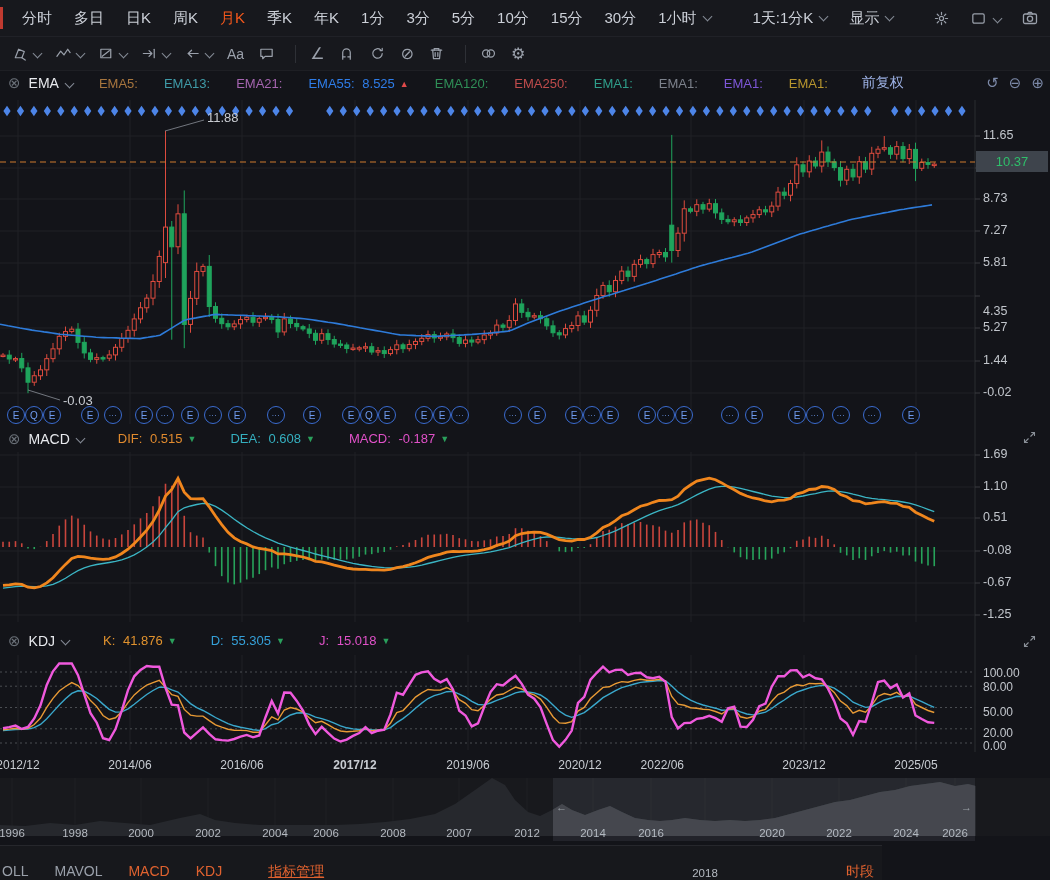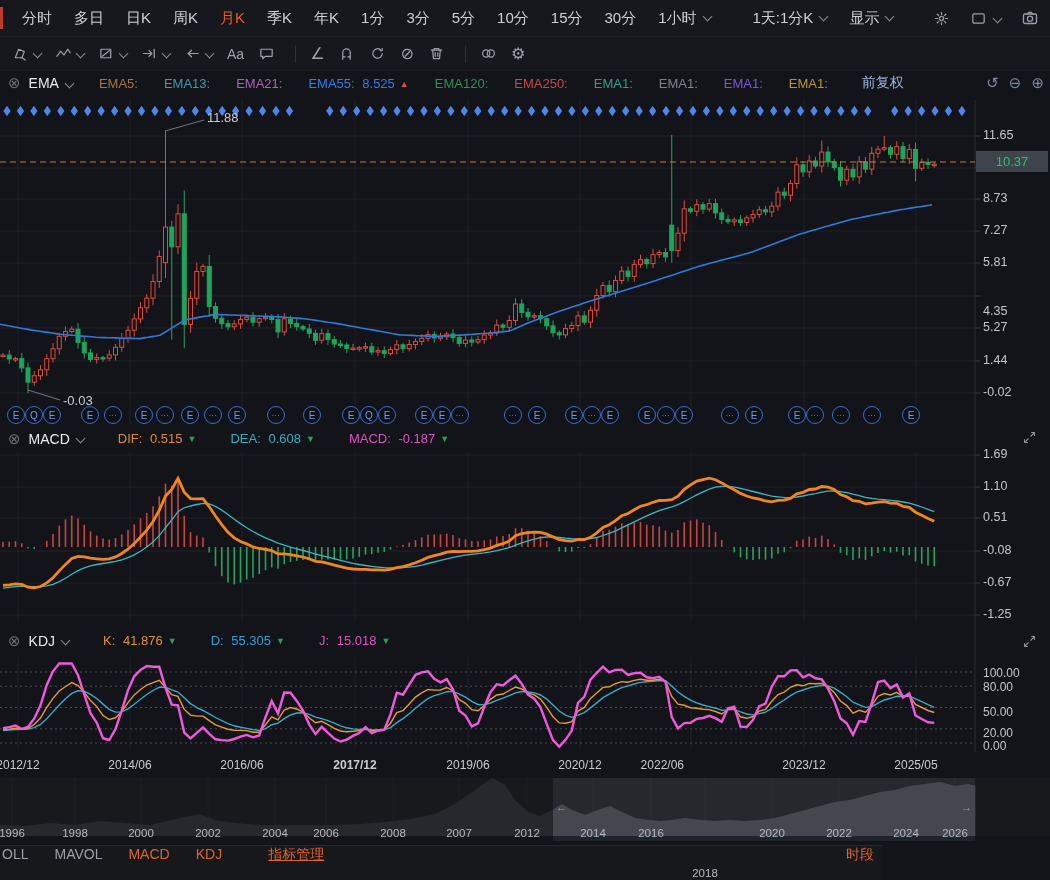--- a/index.html
+++ b/index.html
@@ -38,21 +38,21 @@
   .navlab{position:absolute;top:827px;width:34px;text-align:center;font-size:11.5px;color:#b4b9c0;}
   .badge{position:absolute;left:976px;top:151px;width:72px;height:21px;background:#3e444c;color:#2fbf6b;
     font-size:13px;display:flex;align-items:center;justify-content:center;z-index:3;}
   .emarker{position:absolute;width:16px;height:16px;border-radius:50%;border:1px solid #3b6cd0;color:#6f9bef;
     background:rgba(10,14,24,0.5);font-size:10px;display:flex;align-items:center;justify-content:center;z-index:2;}
   .navsel{position:absolute;background:rgba(170,180,198,0.10);z-index:2;}
   .navarrow{position:absolute;color:#9ba1a8;font-size:11px;z-index:3;}
   .expand-ic{position:absolute;color:#8a9098;z-index:3;cursor:pointer;}
   
   #bottom-bar{left:0;top:845px;width:882px;height:35px;background:#17181c;border-top:1px solid #26272c;
-    display:flex;align-items:flex-start;font-size:14px;}
+    display:flex;align-items:flex-end;font-size:14px;}
   .bb-item{margin-left:26px;cursor:pointer;}
   .bb-item:first-child{margin-left:2px;}
   #bb-right{position:absolute;right:8px;color:#e0622f;cursor:pointer;}
   .redclip{position:absolute;left:0;top:7px;width:3px;height:22px;background:#c03a30;}
 </style>
 </head>
 <body>
 
 <div id="app">
 

